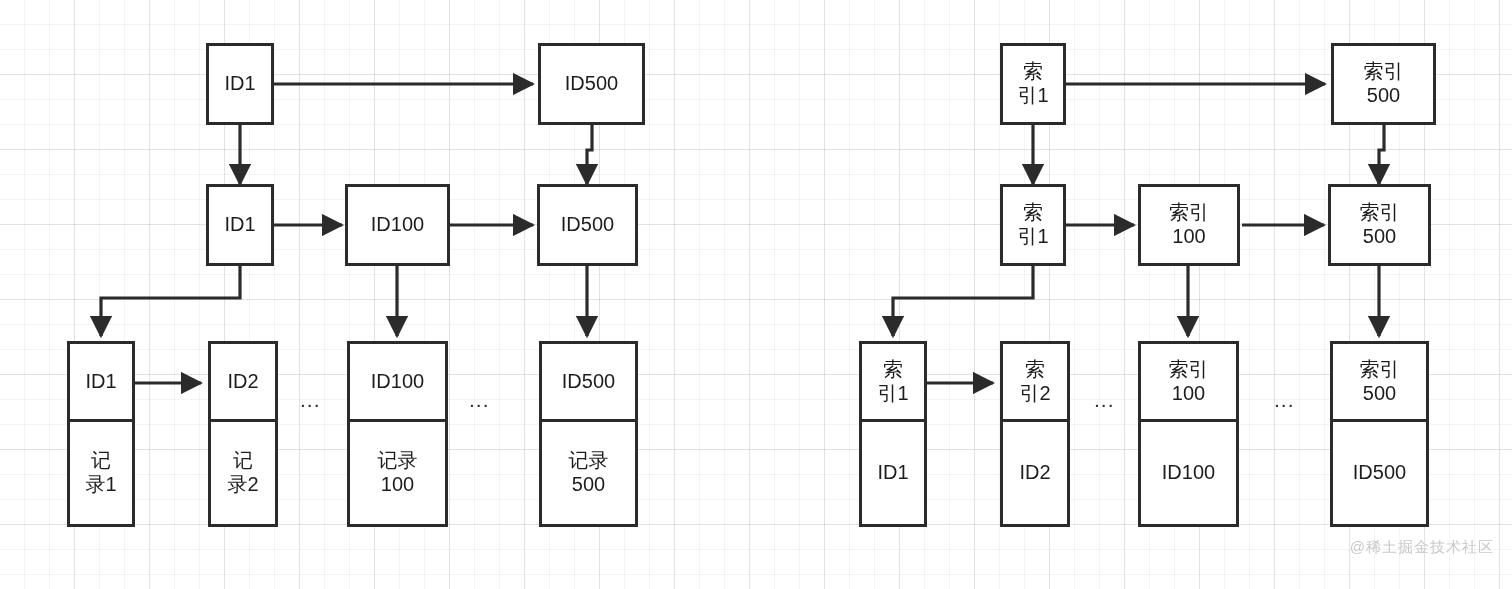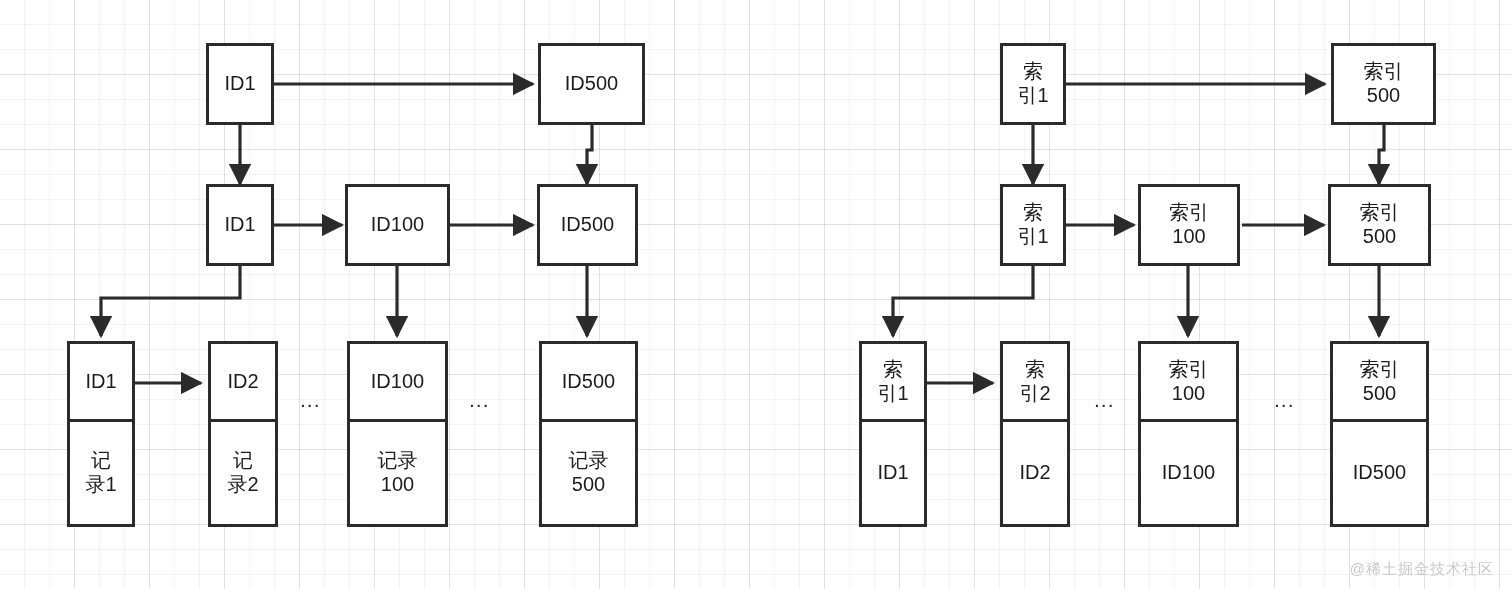--- a/index.html
+++ b/index.html
@@ -99,21 +99,21 @@
     font-size: 21px;
     line-height: 1;
     letter-spacing: 1px;
     z-index: 2;
     user-select: none;
   }
 
   .watermark {
     position: absolute;
     right: 18px;
-    bottom: 10px;
+    bottom: 32px;
     color: #c9c9c9;
     font-size: 15px;
     letter-spacing: 1px;
     z-index: 3;
     user-select: none;
   }
 </style>
 </head>
 <body>
 

